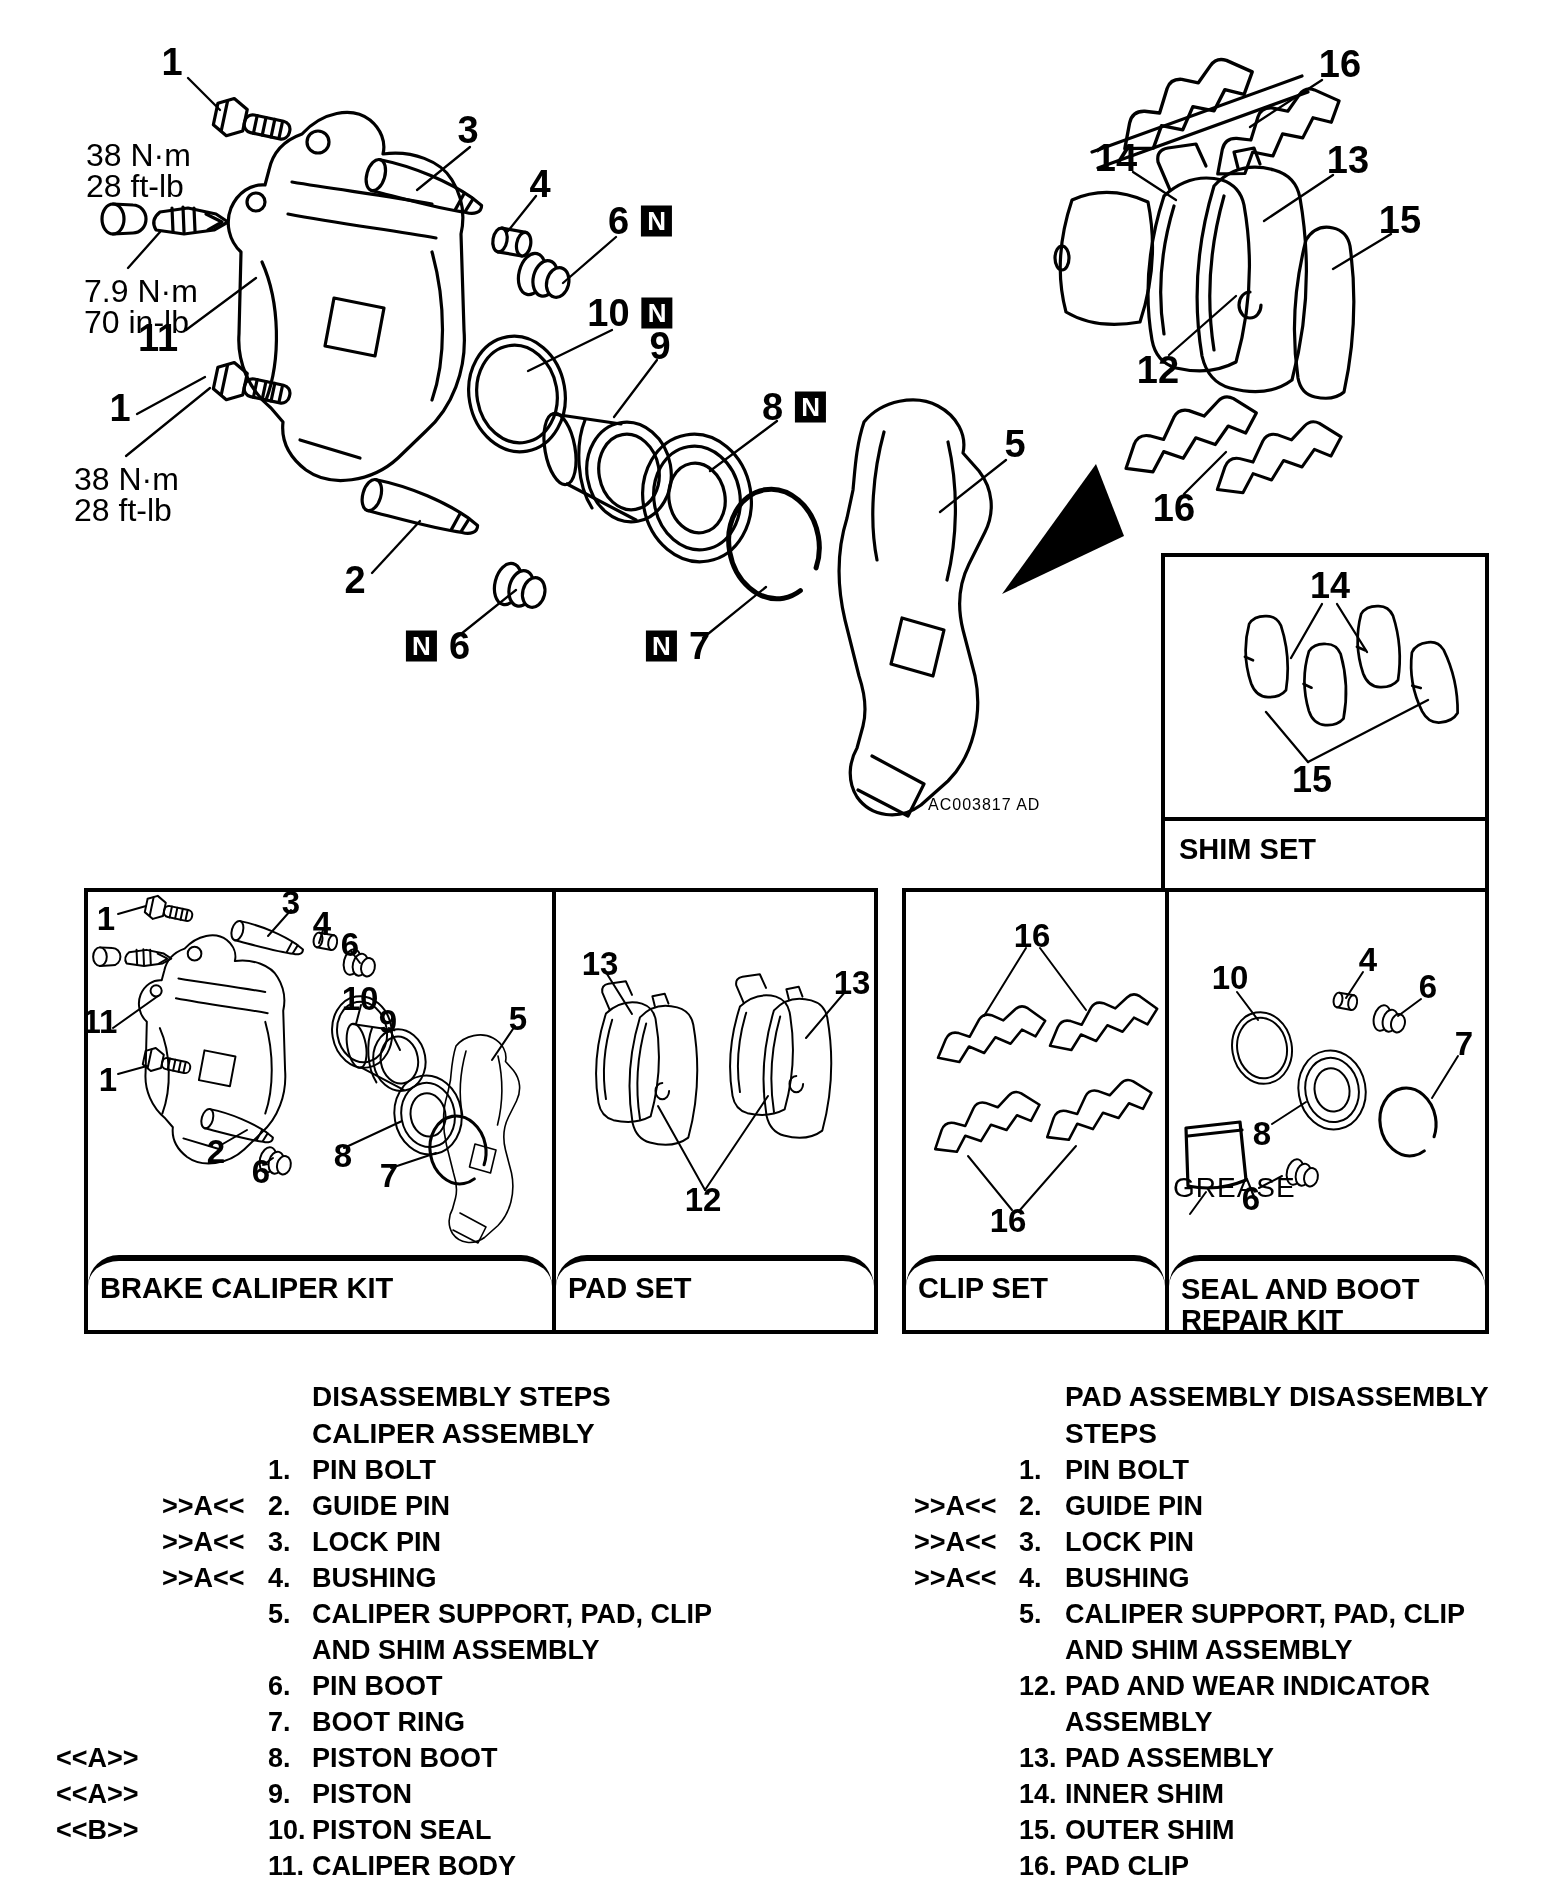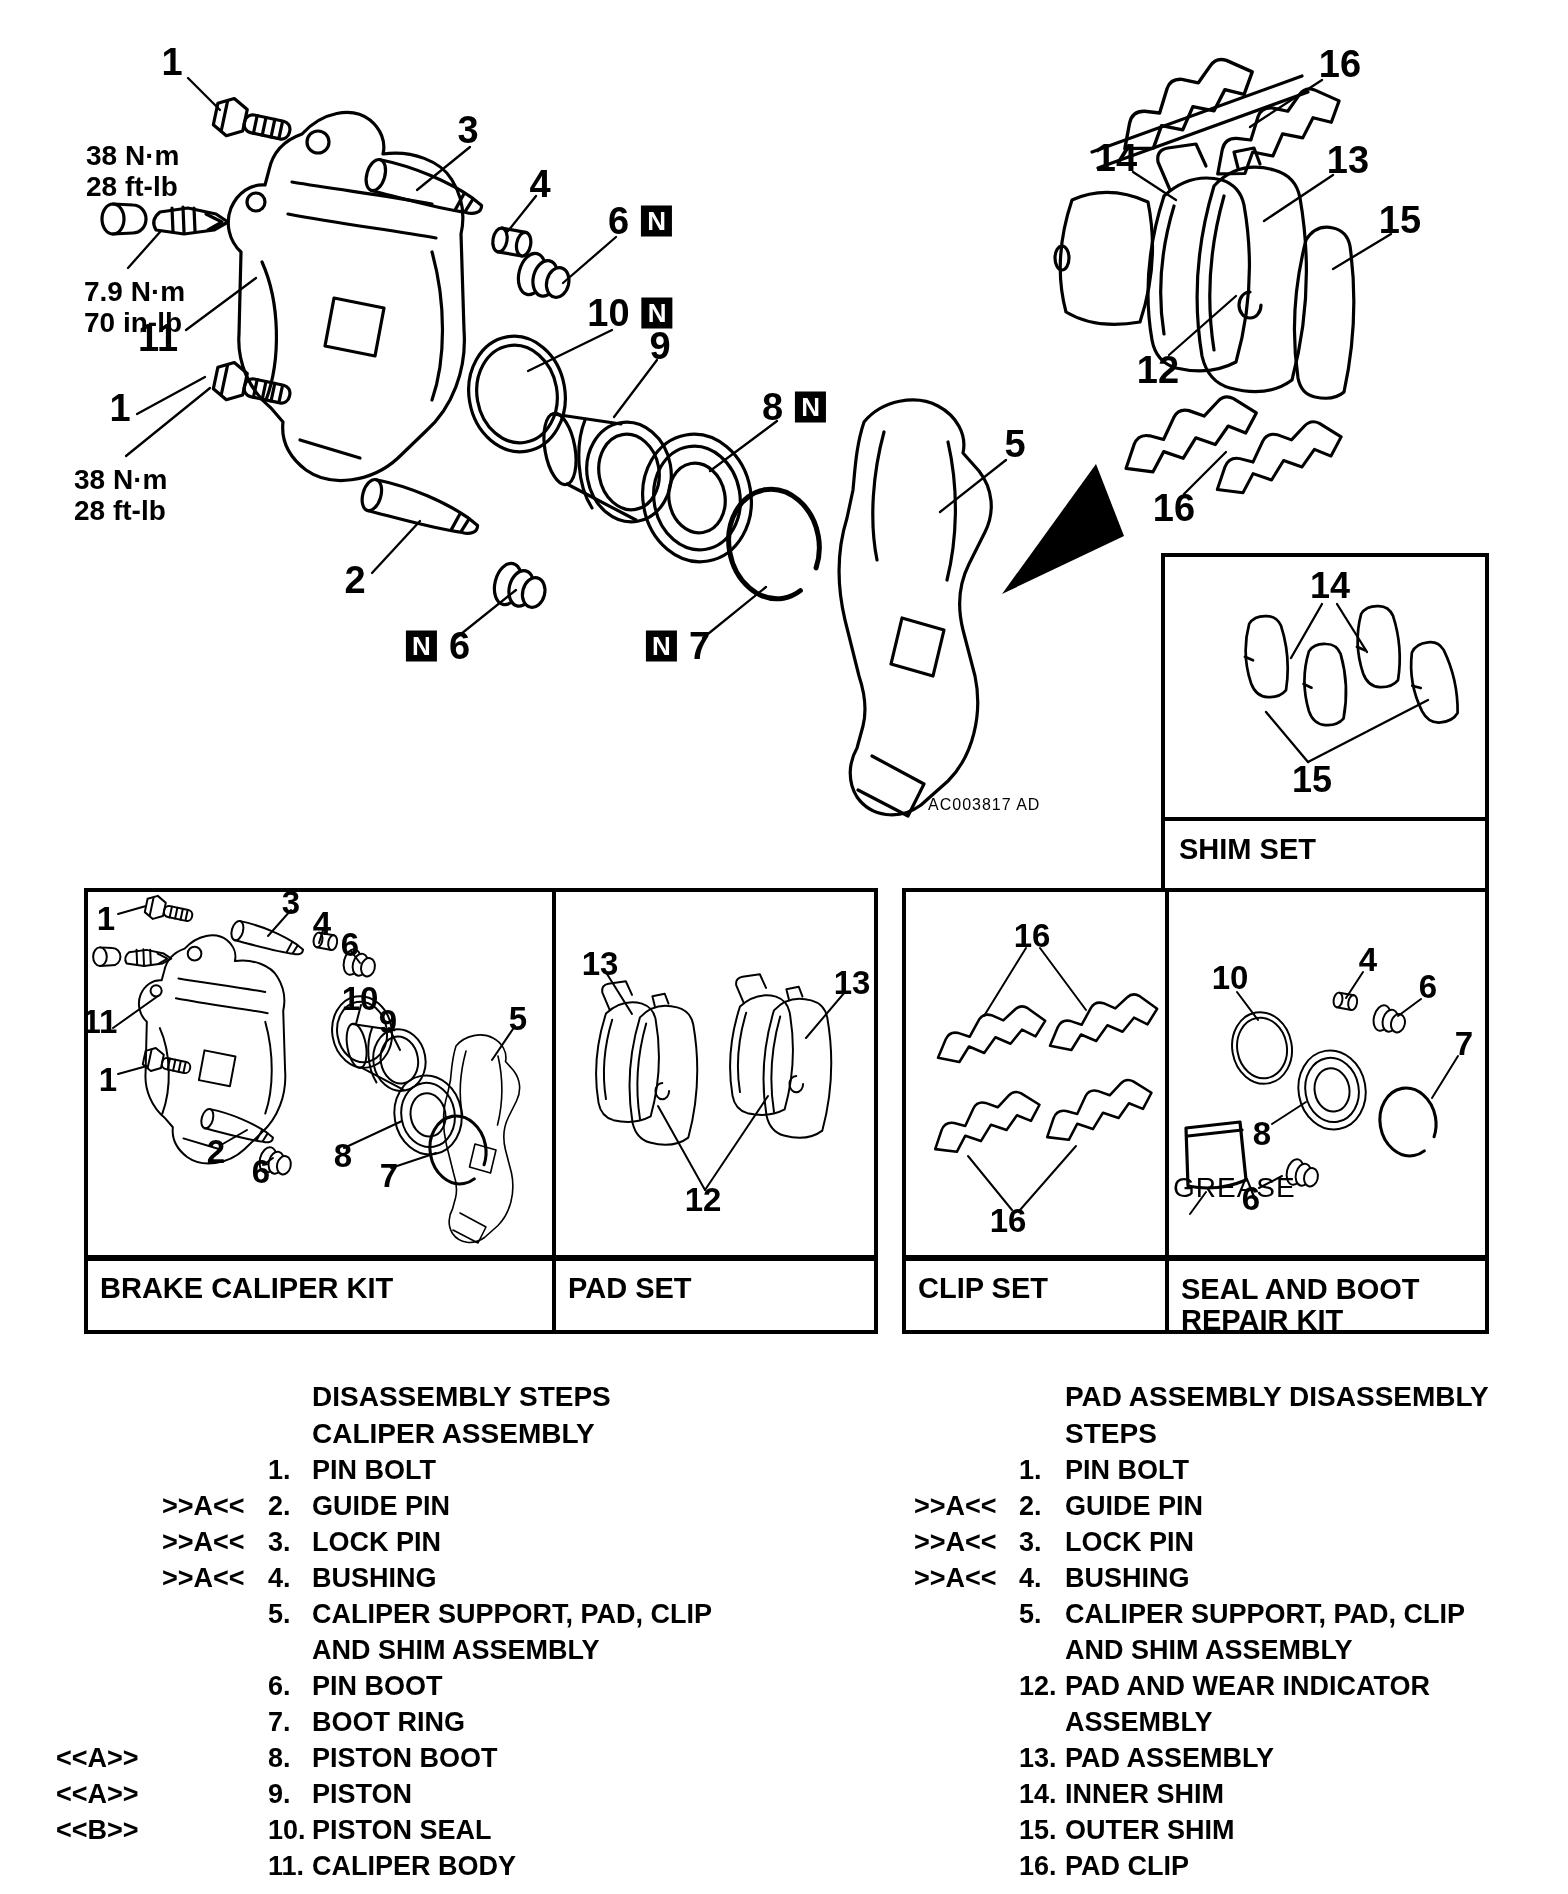--- a/index.html
+++ b/index.html
@@ -11,27 +11,27 @@
   .fillb { fill:#000; stroke:none; }
   .ld { stroke-width:2.3; }
   .ld2 { stroke-width:2; }
 
   .co, .ck, .cs { position:absolute; transform:translate(-50%,-50%); font-weight:700; white-space:nowrap; }
   .co { font-size:38px; }
   .ck { font-size:33px; }
   .cs { font-size:36px; }
   .combo { position:absolute; transform:translate(-50%,-50%); display:flex; gap:12px; align-items:center; font-weight:700; font-size:38px; }
   .nbox { display:inline-block; background:#000; color:#fff; width:31px; height:31px; line-height:31px; text-align:center; font-size:26px; font-weight:700; }
-  .torq { position:absolute; font-weight:700; font-size:28px; line-height:31px; white-space:nowrap; }
+  .torq { position:absolute; font-weight:400; font-size:32px; line-height:31px; white-space:nowrap; }
   .figcode { position:absolute; font-weight:400; font-size:16px; letter-spacing:1px; }
   .grease { position:absolute; font-size:28px; font-weight:400; letter-spacing:1px; }
 
   .kit-table { position:absolute; left:84px; top:888px; width:1405px; height:446px; }
   .kbox { position:absolute; top:0; height:446px; border:4px solid #000; box-sizing:border-box; }
-  .band { position:absolute; left:0; right:0; top:363px; bottom:0; border-top:6px solid #000; padding:12px 0 0 12px; box-sizing:border-box; }
+  .band { position:absolute; left:0; right:0; top:363px; bottom:0; border-top:6px solid #000; padding:12px 0 0 12px; box-sizing:border-box;border-radius:31px; }
   .band-title { font-weight:700; font-size:29px; line-height:31px; }
   .shimbox { position:absolute; left:1161px; top:553px; width:328px; height:339px; border:4px solid #000; box-sizing:border-box; }
   .sband { position:absolute; left:0; right:0; top:260px; bottom:0; border-top:4px solid #000; padding:13px 0 0 14px; box-sizing:border-box; }
 
   .steps { position:absolute; font-weight:700; font-size:27px; }
   .stitle { font-size:28px; line-height:37px; white-space:nowrap; }
   .srow { display:grid; line-height:36px; white-space:nowrap; }
   .steps-left .srow { grid-template-columns:86px 100px 70px auto; }
   .steps-right .srow { grid-template-columns:90px 70px auto; }
   .steps-left .stitle { margin-left:256px; }

